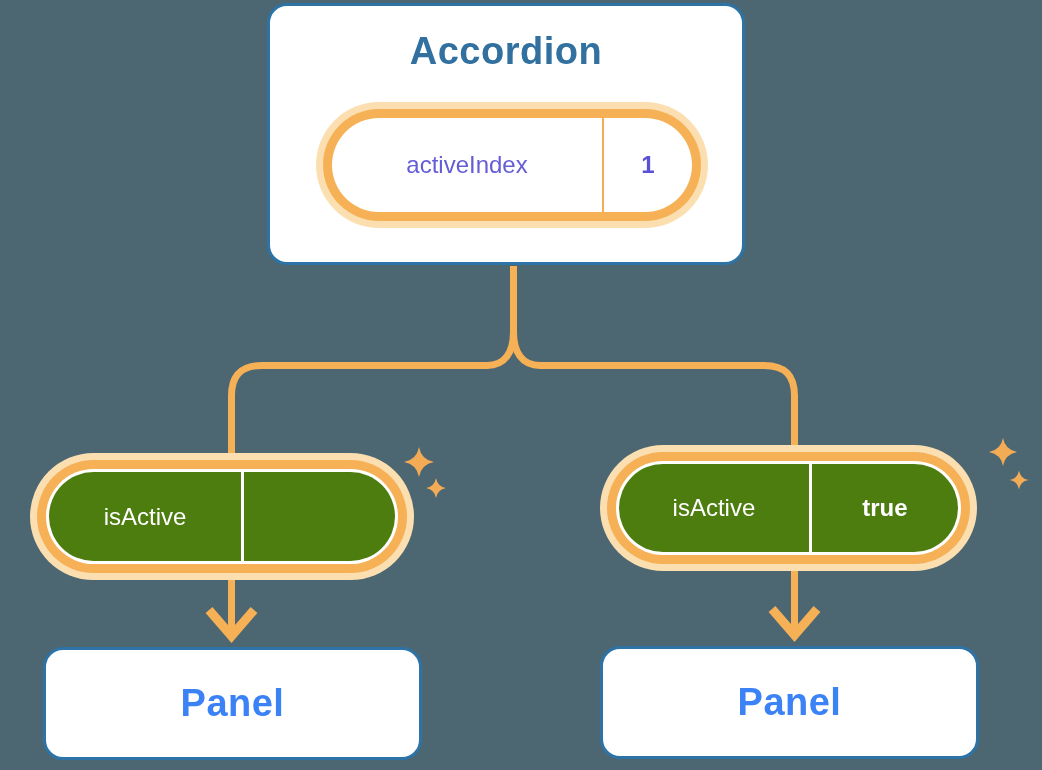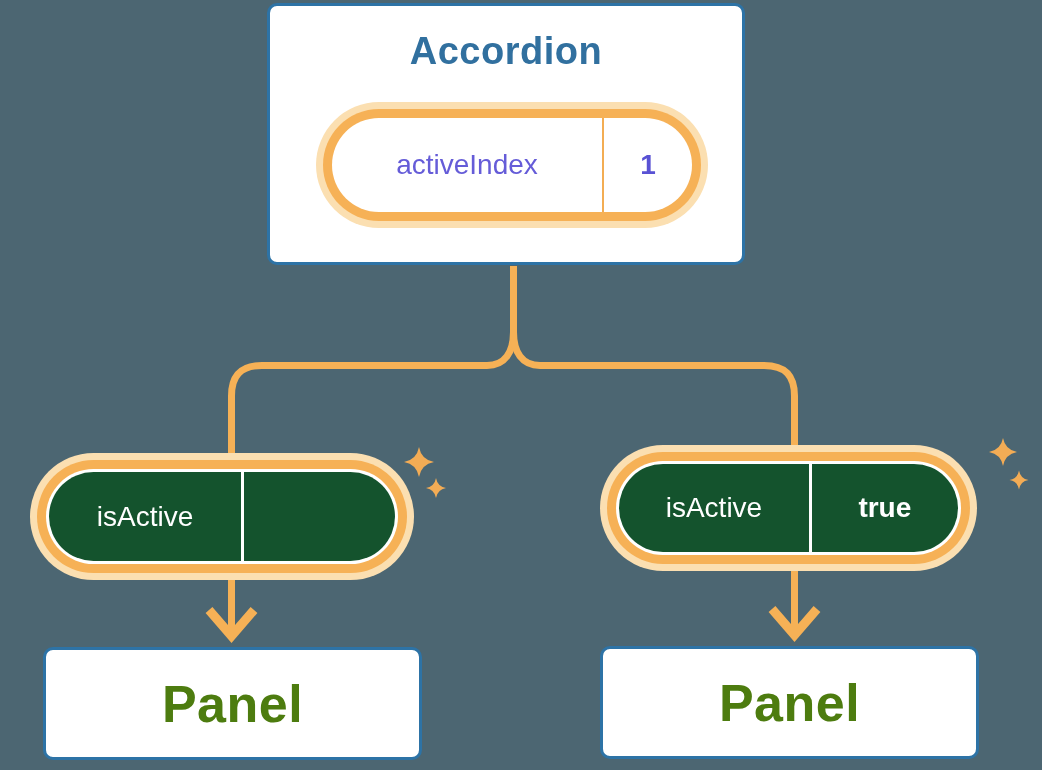--- a/index.html
+++ b/index.html
@@ -19,62 +19,62 @@
     position:absolute;
     left:0; top:0;
     width:1042px; height:770px;
     z-index:0;
   }
   
   .card{
     position:absolute;
     background:#ffffff;
     border:3px solid #2d73a6;
-    border-radius:10px;
+    border-radius:20px;
     box-sizing:border-box;
     z-index:1;
   }
   .accordion-card{ left:267px; top:3px; width:478px; height:262px; }
   .panel-card{ width:379px; height:113px; display:flex; align-items:center; justify-content:center; }
   .panel-left{ left:43px; top:647px; }
   .panel-right{ left:600px; top:646px; }
   .card-title{
     position:absolute;
     left:0; top:24px;
     width:100%;
     text-align:center;
     font-size:38px;
     font-weight:600;
     color:#31709f;
     letter-spacing:0.5px;
   }
   .panel-title{
-    font-size:52px;
+    font-size:38px;
     font-weight:600;
-    color:#4d7c0f;
+    color:#3b82f6;
     letter-spacing:0.5px;
   }
   
   .pill{ position:absolute; z-index:2; }
   .pill-glow{ background:#fbdfb1; border-radius:999px; padding:7px; }
   .pill-ring{ background:#f6b156; border-radius:999px; padding:9px; }
   .pill-gap{ background:#ffffff; border-radius:999px; padding:3px; }
   .pill-core{
     border-radius:999px;
     display:flex;
     align-items:stretch;
     overflow:hidden;
   }
   .pill-core.white-core{ background:#ffffff; }
-  .pill-core.purple-core{ background:#14532d; }
+  .pill-core.purple-core{ background:#4d7c0f; }
   .seg{
     display:flex;
     align-items:center;
     justify-content:center;
-    font-size:28px;
+    font-size:24px;
   }
   .state-pill{ left:46px; top:96px; }   
   .state-pill .pill-core{ width:360px; height:94px; }
   .state-pill .seg-label{ width:270px; color:#655cd8; font-weight:500; }
   .state-pill .divider{ width:2px; background:#f3ad53; }
   .state-pill .seg-value{ width:88px; color:#5952d4; font-weight:700; }
 
   .prop-pill-left{ left:30px; top:453px; }
   .prop-pill-left .pill-core{ width:346px; height:89px; }
   .prop-pill-left .seg-label{ width:192px; }

